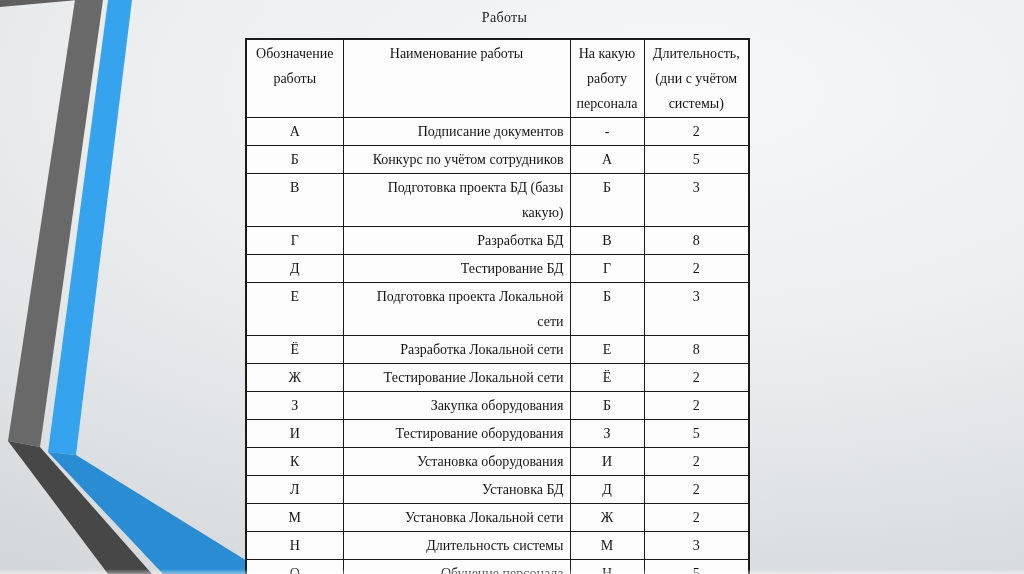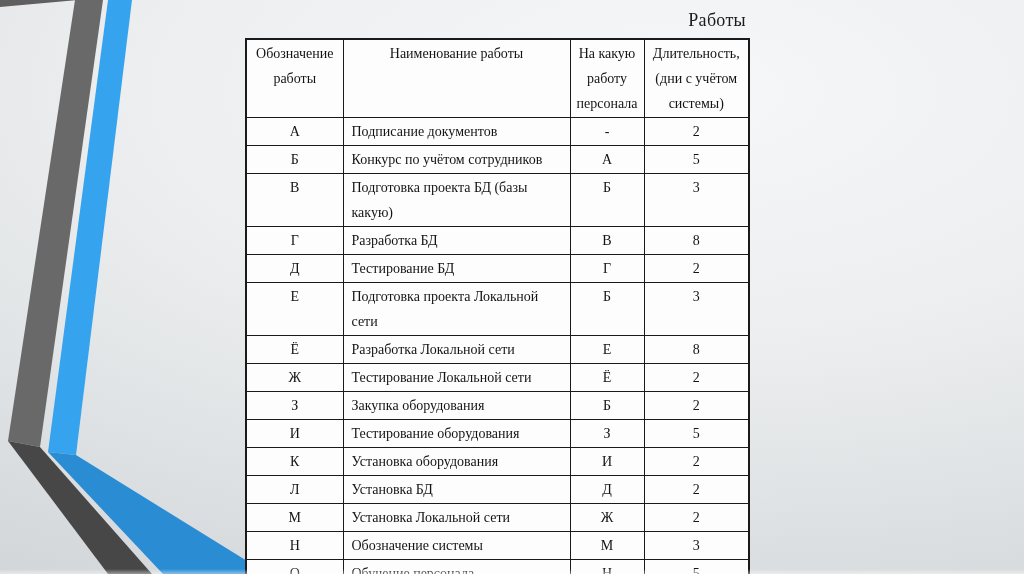--- a/index.html
+++ b/index.html
@@ -24,25 +24,25 @@
     pointer-events: none;
   }
   .deco {
     position: absolute;
     left: 0;
     top: 0;
     pointer-events: none;
   }
   .slide-title {
     position: absolute;
-    left: 243px;
+    left: 253px;
     top: 10px;
     width: 503px;
-    text-align: right;
-    font-size: 18px;
+    text-align: center;
+    font-size: 14px;
     color: #1b1b1b;
     letter-spacing: 0.3px;
   }
   table.works {
     position: absolute;
     left: 245px;
     top: 38px;
     width: 503px;
     border-collapse: collapse;
     table-layout: fixed;
@@ -55,21 +55,21 @@
   table.works td {
     border: 1.5px solid #1a1a1a;
     font-weight: normal;
     vertical-align: top;
     text-align: center;
     line-height: 25px;
     padding: 1px 4px;
     overflow: hidden;
   }
   table.works td.name-cell {
-    text-align: left;
+    text-align: right;
     padding-left: 8px;
     padding-right: 6px;
   }
 </style>
 </head>
 <body>
 
 <div class="slide">
 
   <svg class="deco" width="300" height="574" viewBox="0 0 300 574" aria-hidden="true">
@@ -171,21 +171,21 @@
           <td>2</td>
         </tr>
         <tr>
           <td>М</td>
           <td class="name-cell">Установка Локальной сети</td>
           <td>Ж</td>
           <td>2</td>
         </tr>
         <tr>
           <td>Н</td>
-          <td class="name-cell">Обозначение системы</td>
+          <td class="name-cell">Длительность системы</td>
           <td>М</td>
           <td>3</td>
         </tr>
         <tr>
           <td>О</td>
           <td class="name-cell">Обучение персонала</td>
           <td>Н</td>
           <td>5</td>
         </tr>
       </tbody>

